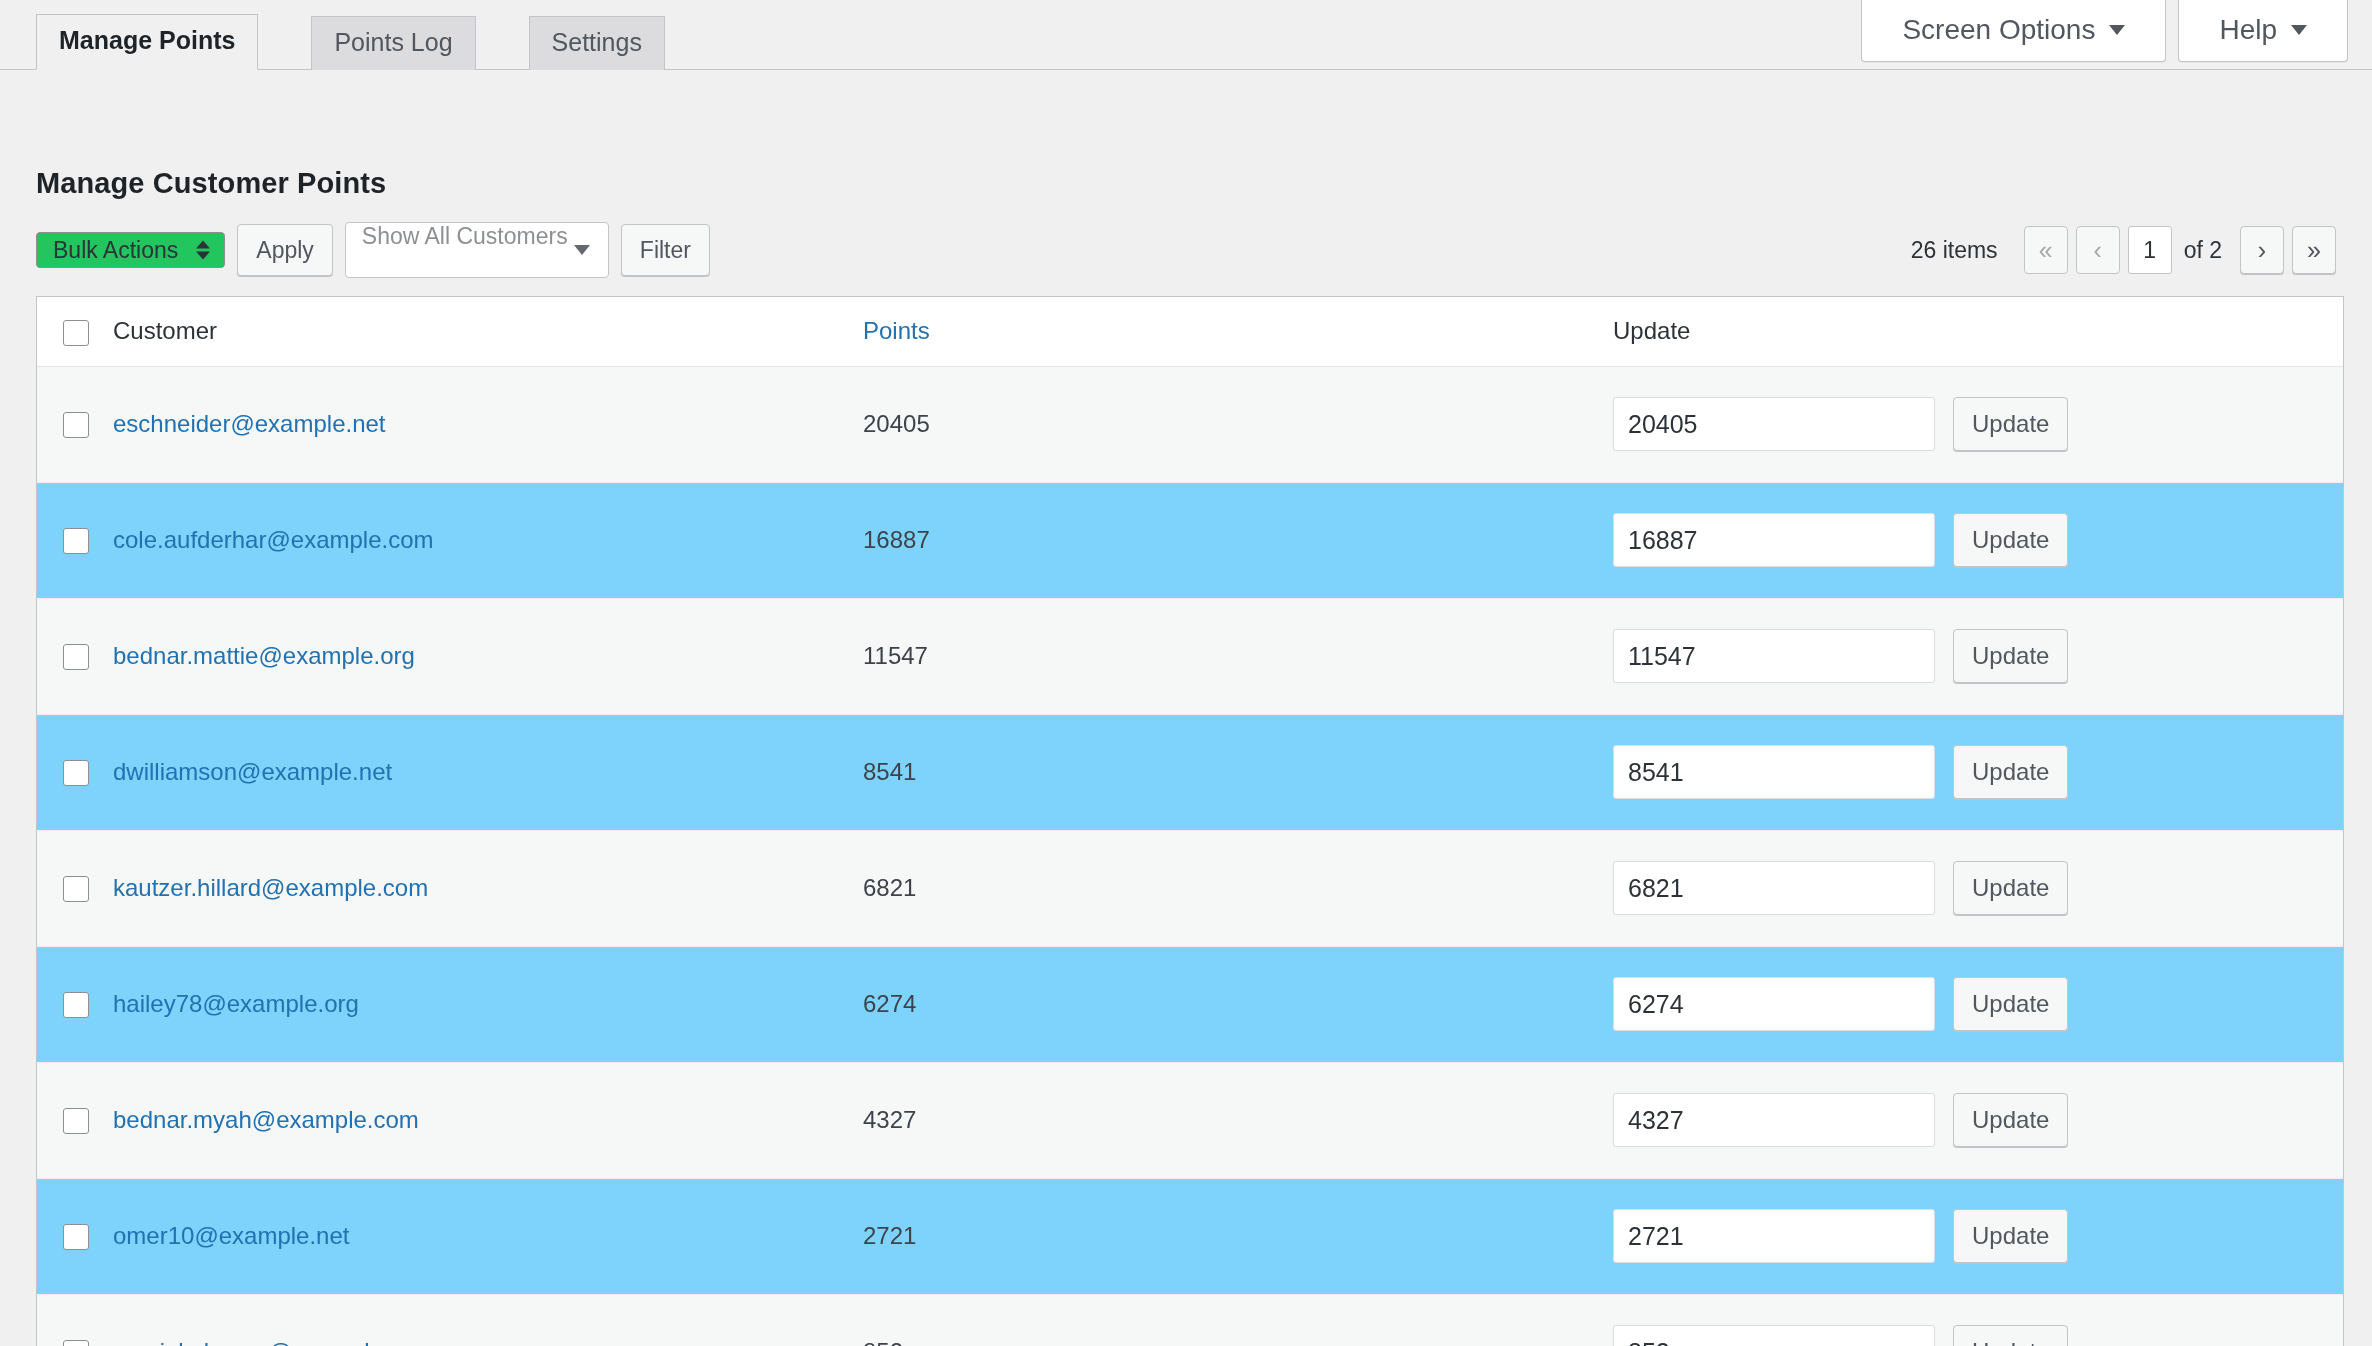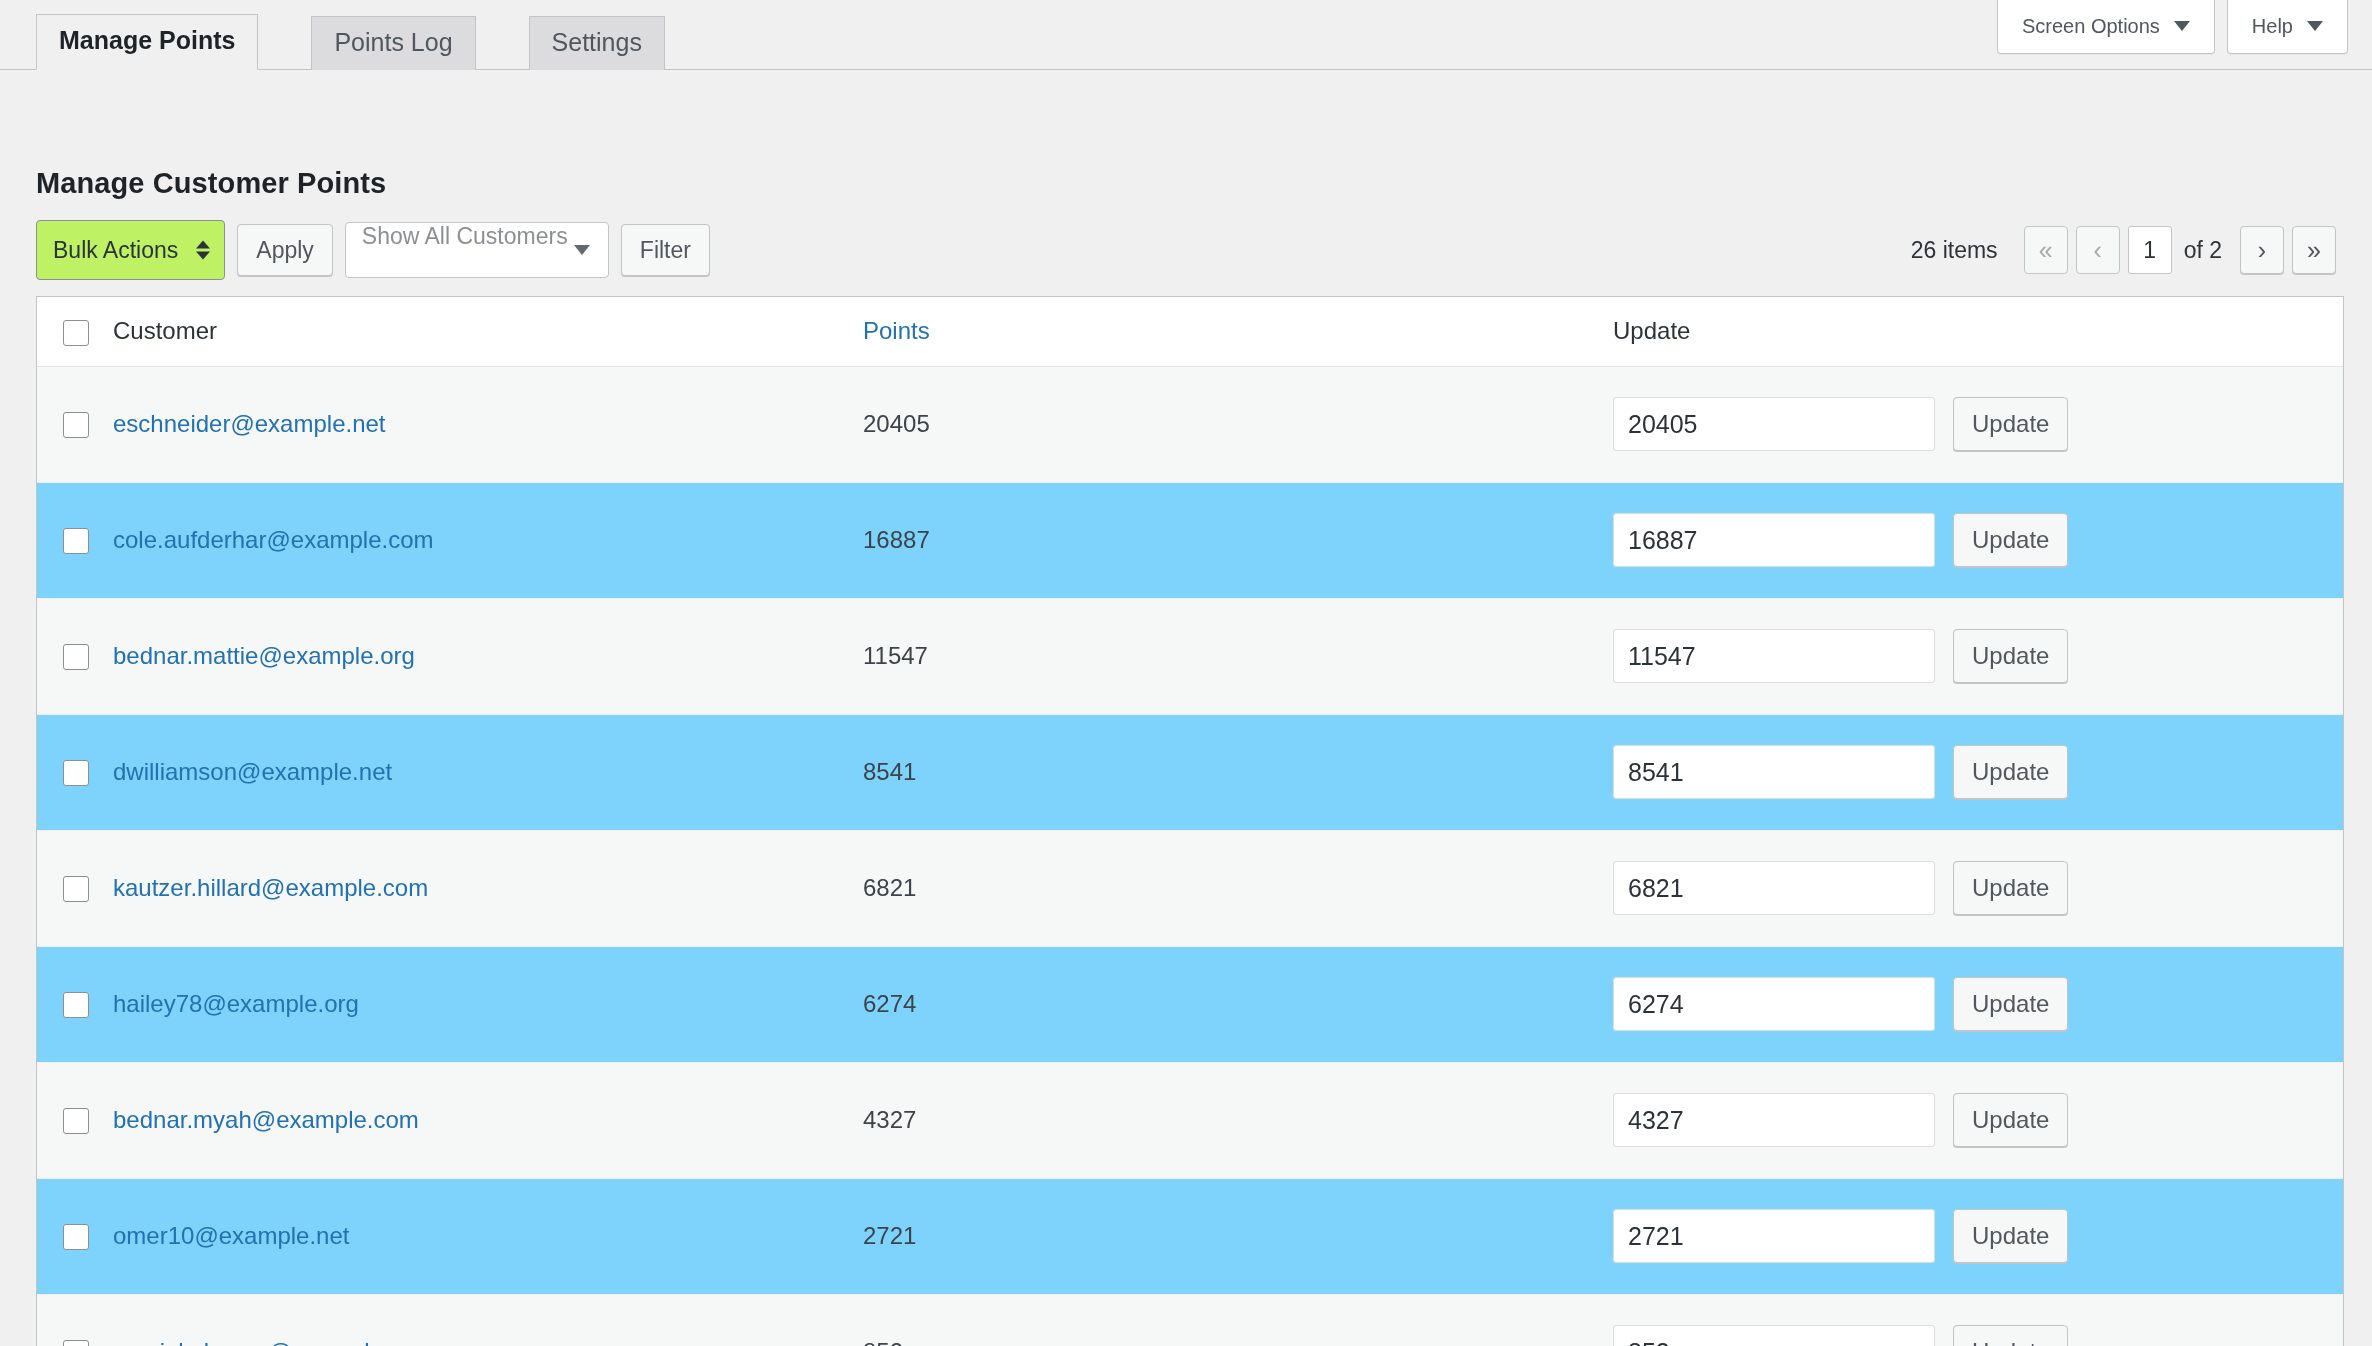--- a/index.html
+++ b/index.html
@@ -21,23 +21,23 @@
     align-items: flex-start;
     gap: 12px;
     padding-right: 24px;
   }
   .meta-btn {
     background: #fff;
     border: 1px solid #c3c4c7;
     border-top: none;
     border-radius: 0 0 4px 4px;
     color: #50575e;
-    font-size: 20px;
+    font-size: 28px;
     line-height: 1;
-    padding: 16px 24px 17px;
+    padding: 16px 40px 17px;
     display: flex;
     align-items: center;
     gap: 14px;
     cursor: pointer;
     box-shadow: 0 1px 0 rgba(0,0,0,.04);
   }
   .caret {
     width: 0; height: 0;
     border-left: 8px solid transparent;
     border-right: 8px solid transparent;
@@ -96,26 +96,26 @@
     position: absolute;
     top: 222px; left: 36px; right: 36px;
     height: 56px;
     display: flex;
     align-items: center;
   }
   .tablenav-left { display: flex; align-items: center; gap: 12px; }
   .tablenav-right { margin-left: auto; display: flex; align-items: center; }
 
   .select-box {
-    background: #bef264;
+    background: #22c55e;
     border: 1px solid #8c8f94;
     border-radius: 4px;
     color: #2c3338;
     font-size: 23px;
-    height: 60px;
+    height: 36px;
     padding: 0 46px 0 16px;
     display: flex;
     align-items: center;
     position: relative;
     cursor: pointer;
     box-shadow: 0 0 0 transparent;
   }
   .select-box .spinner-arrows {
     position: absolute;
     right: 14px; top: 50%;

